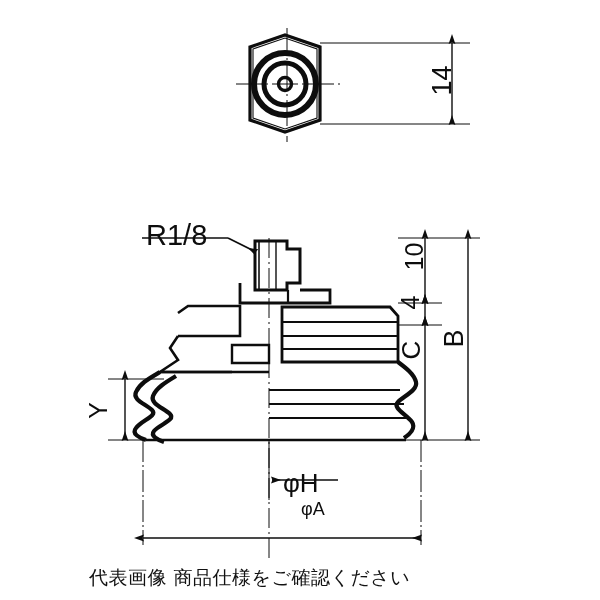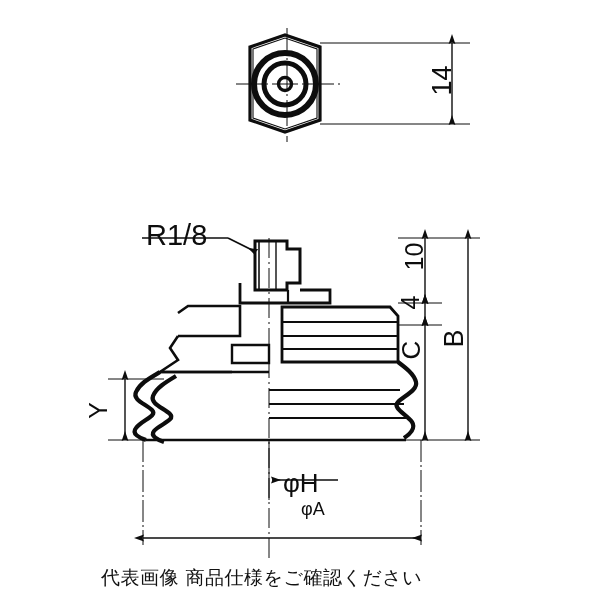--- a/index.html
+++ b/index.html
@@ -19,21 +19,21 @@
   }
   #drawing-svg {
     position: absolute;
     left: 0;
     top: 0;
     width: 600px;
     height: 600px;
   }
   .caption-bar {
     position: absolute;
-    left: 15px;
+    left: 3px;
     bottom: 0;
     width: 580px;
     height: 44px;
     display: flex;
     align-items: center;
     box-sizing: border-box;
     padding-left: 86px;
   }
   .caption-text {
     font-family: "DejaVu Sans", "Liberation Sans", sans-serif;

